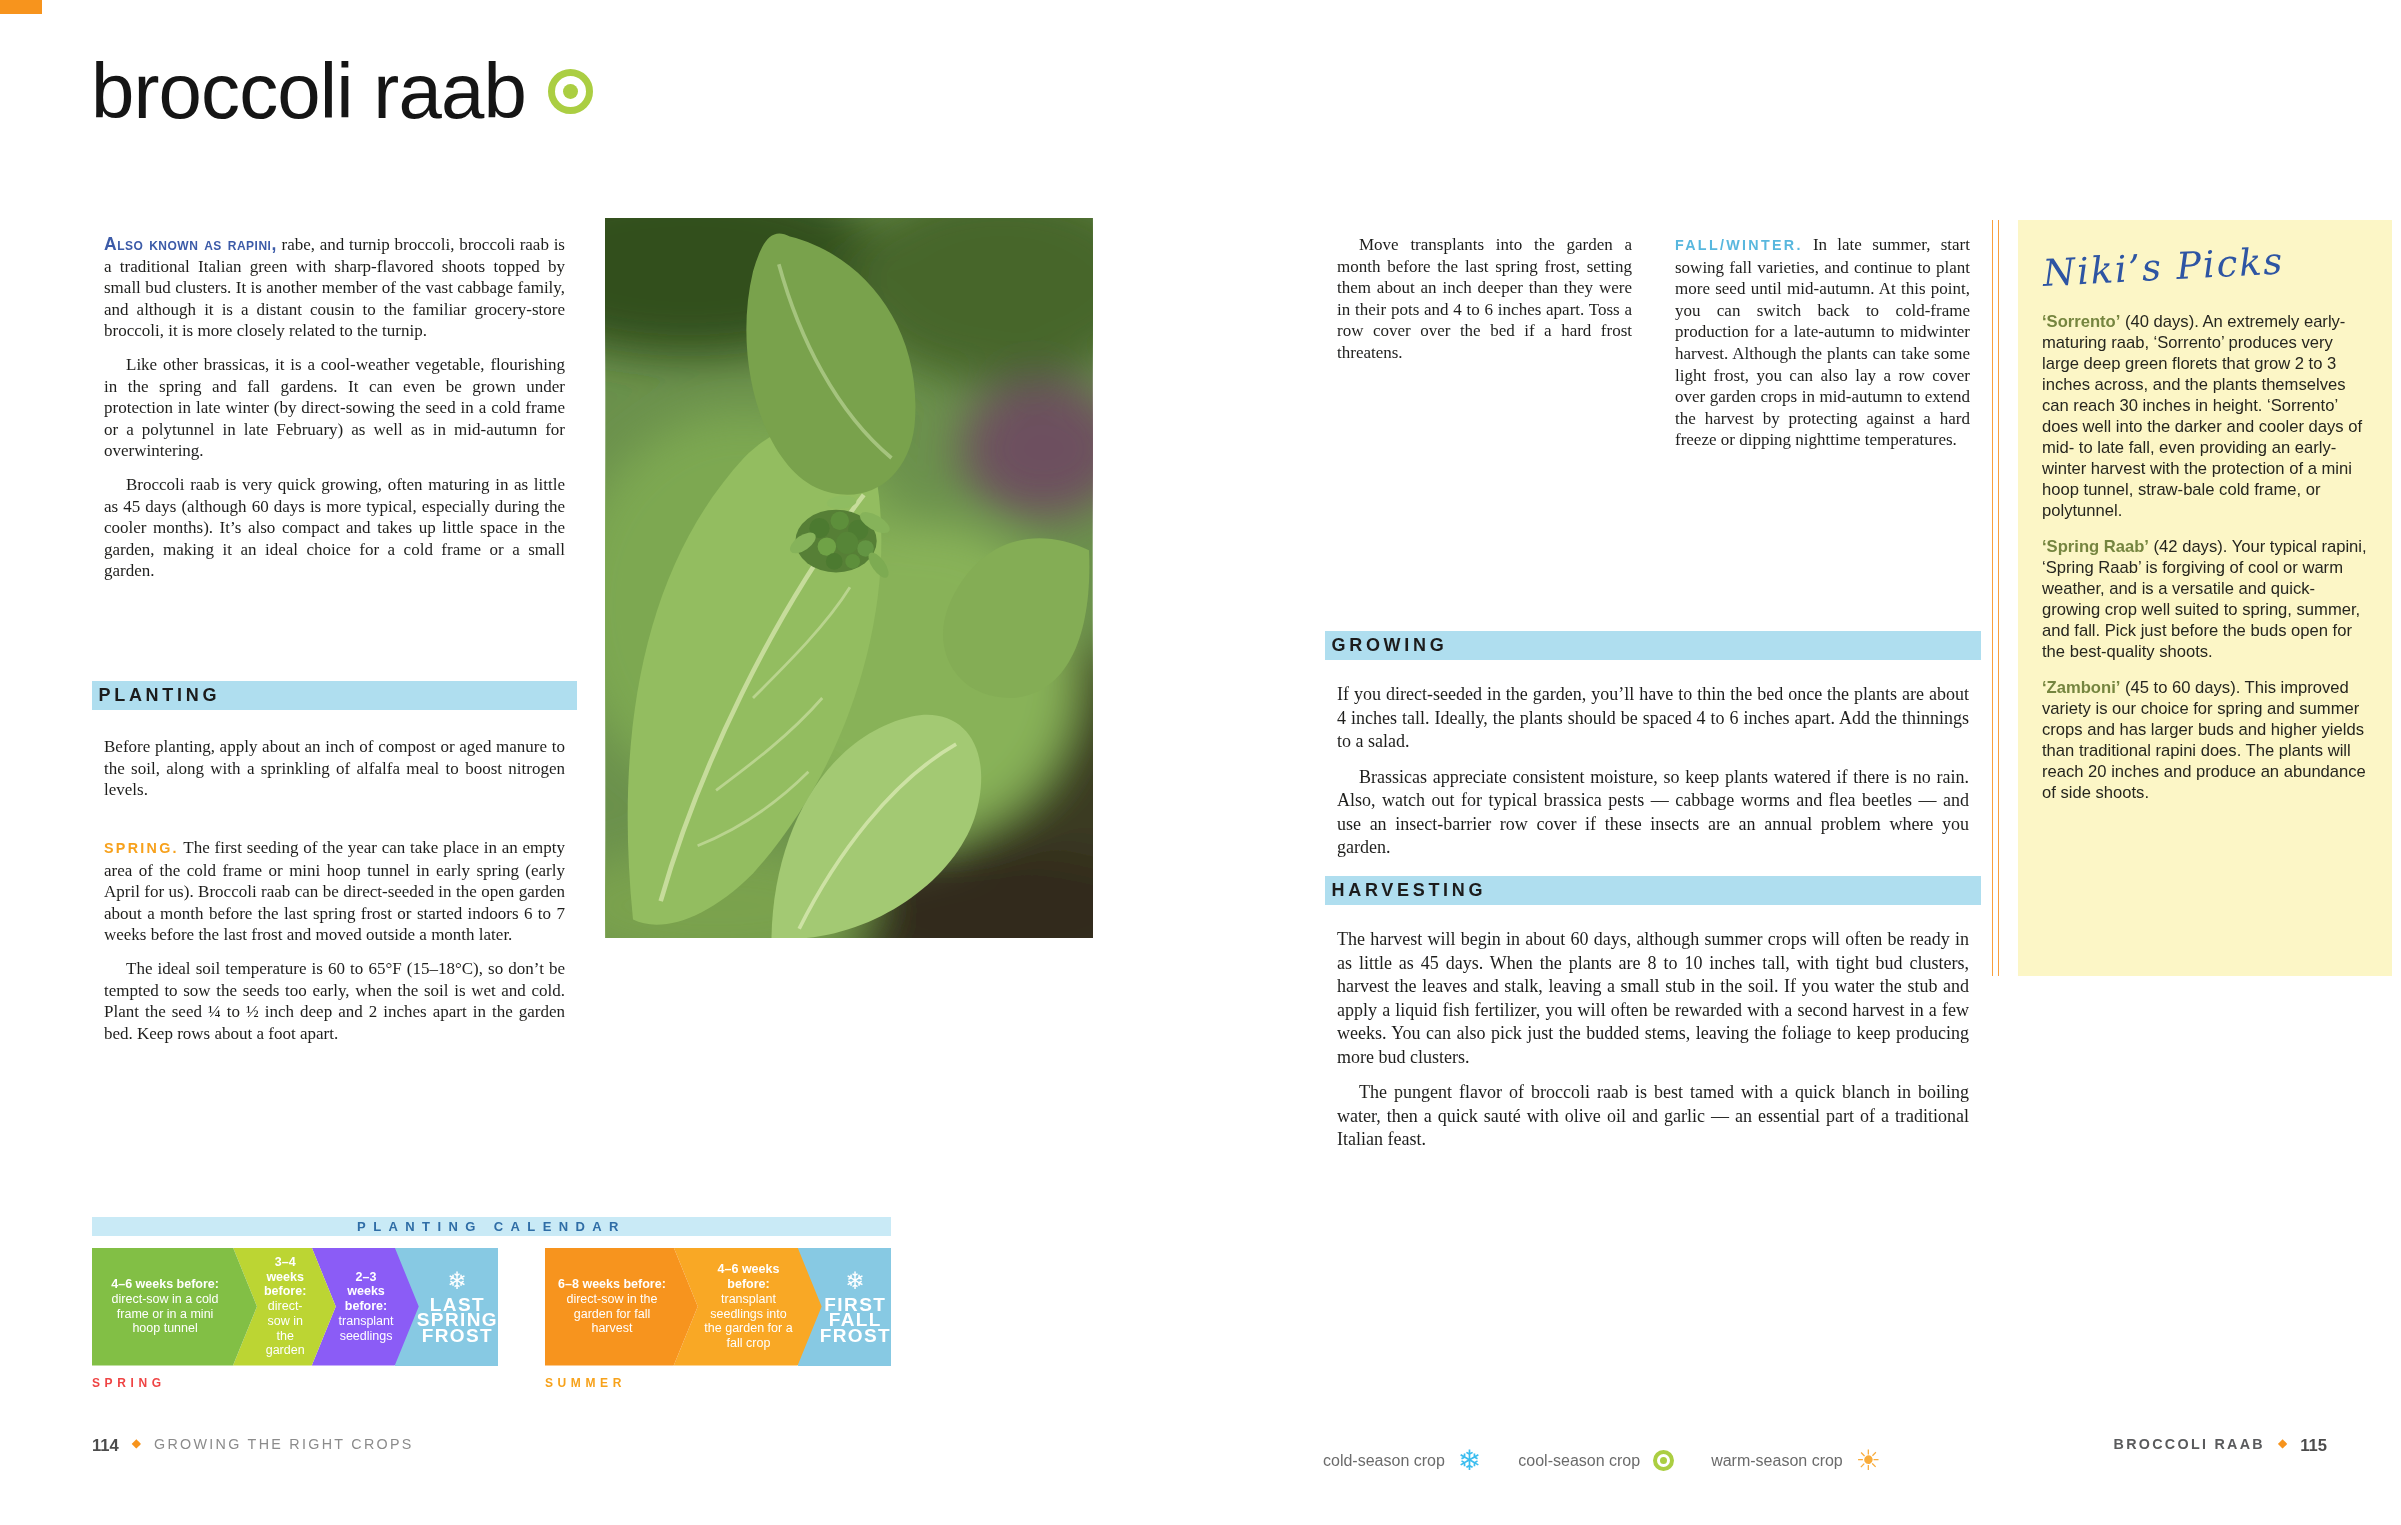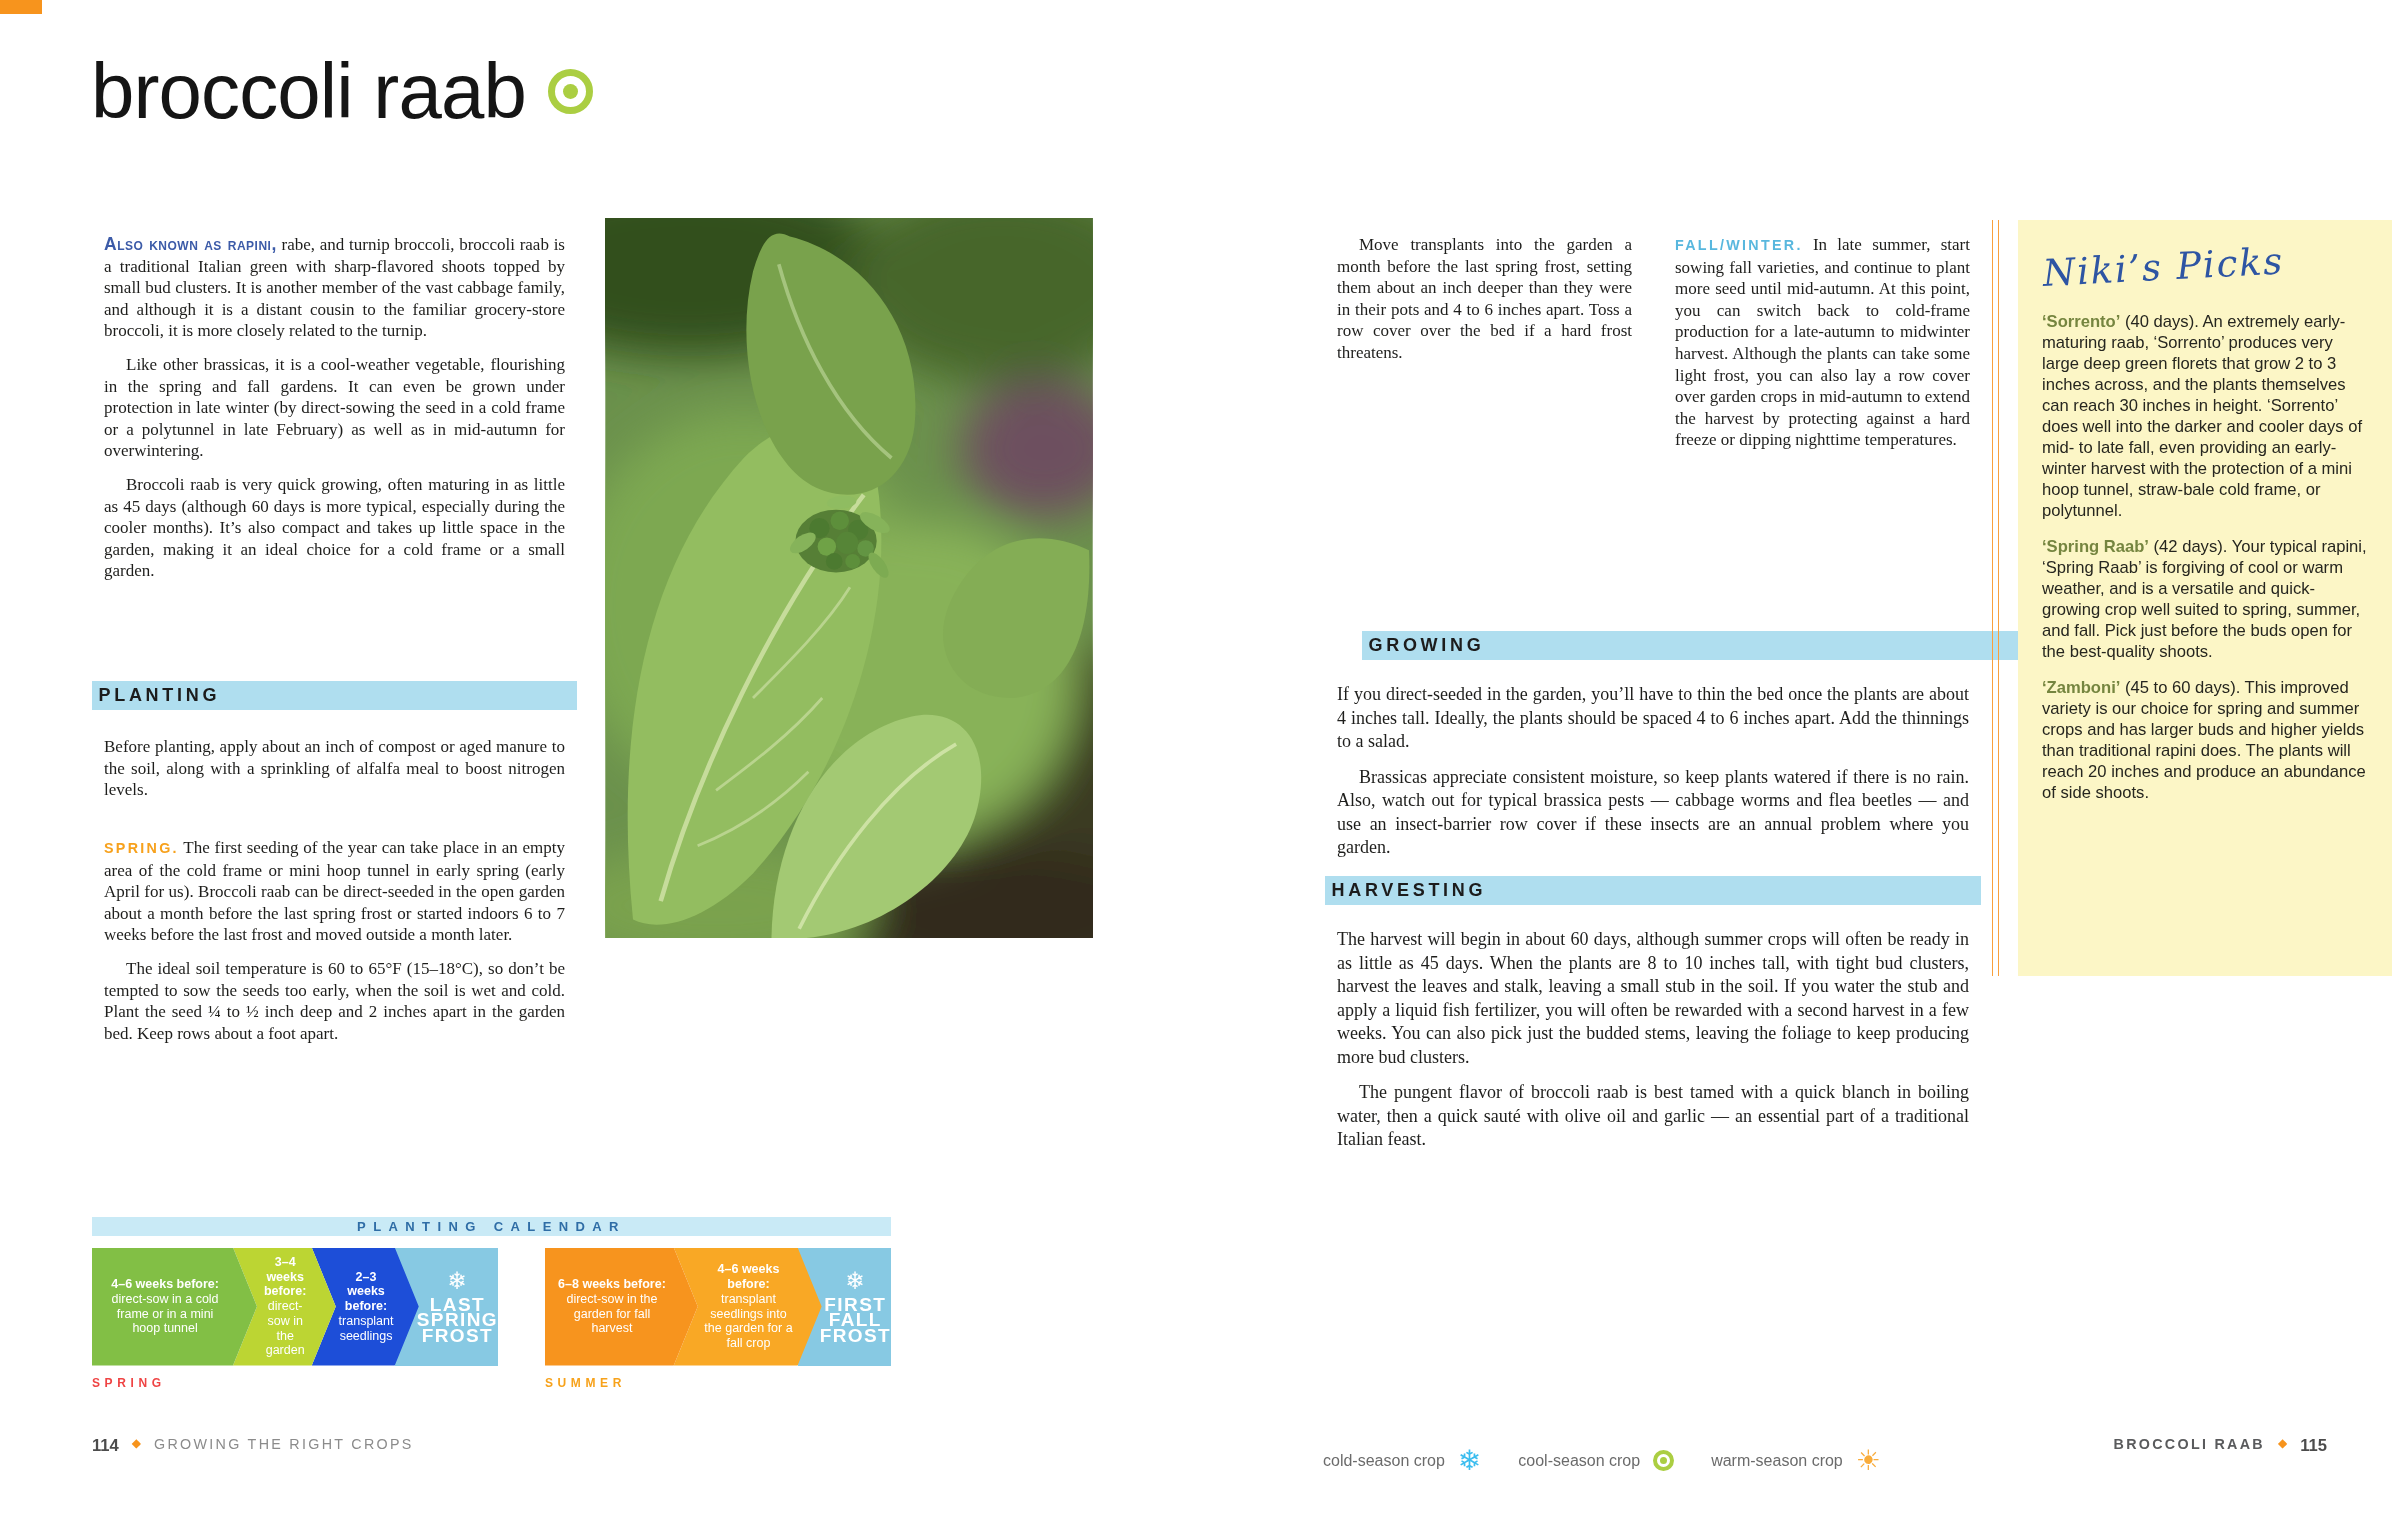--- a/index.html
+++ b/index.html
@@ -46,21 +46,21 @@
   .cal-group.spring{left:0;width:406px;}
   .cal-group.summer{left:453px;width:346px;}
   .chev{position:relative;display:flex;align-items:center;justify-content:center;color:#fff;
         clip-path:polygon(0 0,calc(100% - 24px) 0,100% 50%,calc(100% - 24px) 100%,0 100%);}
   .chev.notch{clip-path:polygon(0 0,calc(100% - 24px) 0,100% 50%,calc(100% - 24px) 100%,0 100%,24px 50%);}
   .ct{font-size:12.5px;line-height:14.8px;font-weight:normal;text-align:center;padding:0 28px 0 9.2px;}
   .chev.notch .ct{padding:0 28px 0 29.6px;}
   .ct b{font-weight:bold;}
   .c-s1{width:175px;background:#82bf45;margin-right:-24px;z-index:4;}
   .c-s2{width:109px;background:#bcd533;margin-right:-24px;z-index:3;}
-  .c-s3{width:107px;background:#1d4ed8;margin-right:-24px;z-index:2;}
+  .c-s3{width:107px;background:#8b5cf6;margin-right:-24px;z-index:2;}
   .c-u1{width:157px;background:#f7941e;margin-right:-24px;z-index:4;}
   .c-u2{width:152px;background:#f9a825;margin-right:-24px;z-index:3;}
   .frost{flex:1;background:#87c9e3;z-index:1;display:flex;flex-direction:column;align-items:center;justify-content:center;padding-left:22px;color:#fff;}
   .frost .sf{font-size:24px;line-height:24px;margin-bottom:3.7px;}
   .frost .fl{font-weight:bold;font-size:19px;letter-spacing:1.4px;line-height:15.7px;text-align:center;}
   .cal-labels .lab{position:absolute;top:159px;font-weight:bold;font-size:12px;letter-spacing:4.6px;}
   .lab-spring{left:0;color:#ef4444;}
   .lab-summer{left:453px;color:#f7a21b;}
 
   
@@ -77,21 +77,21 @@
   .leg-ico{margin:0 37px 0 13px;display:inline-flex;align-items:center;}
   .leg-snow{color:#3bbdef;font-size:28px;}
   .leg-sun{color:#f9ac3b;font-size:28px;}
   .leg-cool{width:13px;height:13px;border:4.6px solid #abce42;border-radius:50%;position:relative;background:#fff;}
   .leg-cool .dot2{position:absolute;left:50%;top:50%;width:7.4px;height:7.4px;margin:-3.7px 0 0 -3.7px;border-radius:50%;background:#abce42;}
 
   
   .rcol1{left:1325px;top:222px;width:319px;}
   .rcol2{left:1663px;top:222px;width:319px;}
   .rcol1 p + p,.rcol1 .gap{margin-top:38px;}
-  .bar-growing{left:1325px;top:631px;width:656px;margin-left:37px;}
+  .bar-growing{left:1325px;top:631px;width:656px;}
   .growing-text{left:1325px;top:671px;width:656px;font-size:18px;line-height:23.5px;}
   .bar-harvesting{left:1325px;top:876px;width:656px;}
   .harvesting-text{left:1325px;top:916px;width:656px;font-size:18px;line-height:23.5px;}
 
   .sep-orange{left:1992px;top:220px;width:4.6px;height:756px;border-left:1.8px solid #f9a03c;border-right:1.8px solid #f9a03c;}
 
   .sidebar{left:2018px;top:220px;width:374px;height:756px;background:#fcf6c6;box-sizing:border-box;padding:28px 24px 0 24px;}
   .niki{font-family:"DejaVu Serif","Liberation Serif",serif;font-style:italic;font-size:37px;color:#2e55a3;transform:rotate(-3deg);transform-origin:left bottom;display:inline-block;letter-spacing:1.8px;margin:3.7px 0 16.6px 1.8px;}
   .sb-entry{margin:0 0 14.8px 0;font-size:16.6px;line-height:21px;color:#26261f;text-align:left;}
   .variety{color:#75853f;font-weight:bold;}

